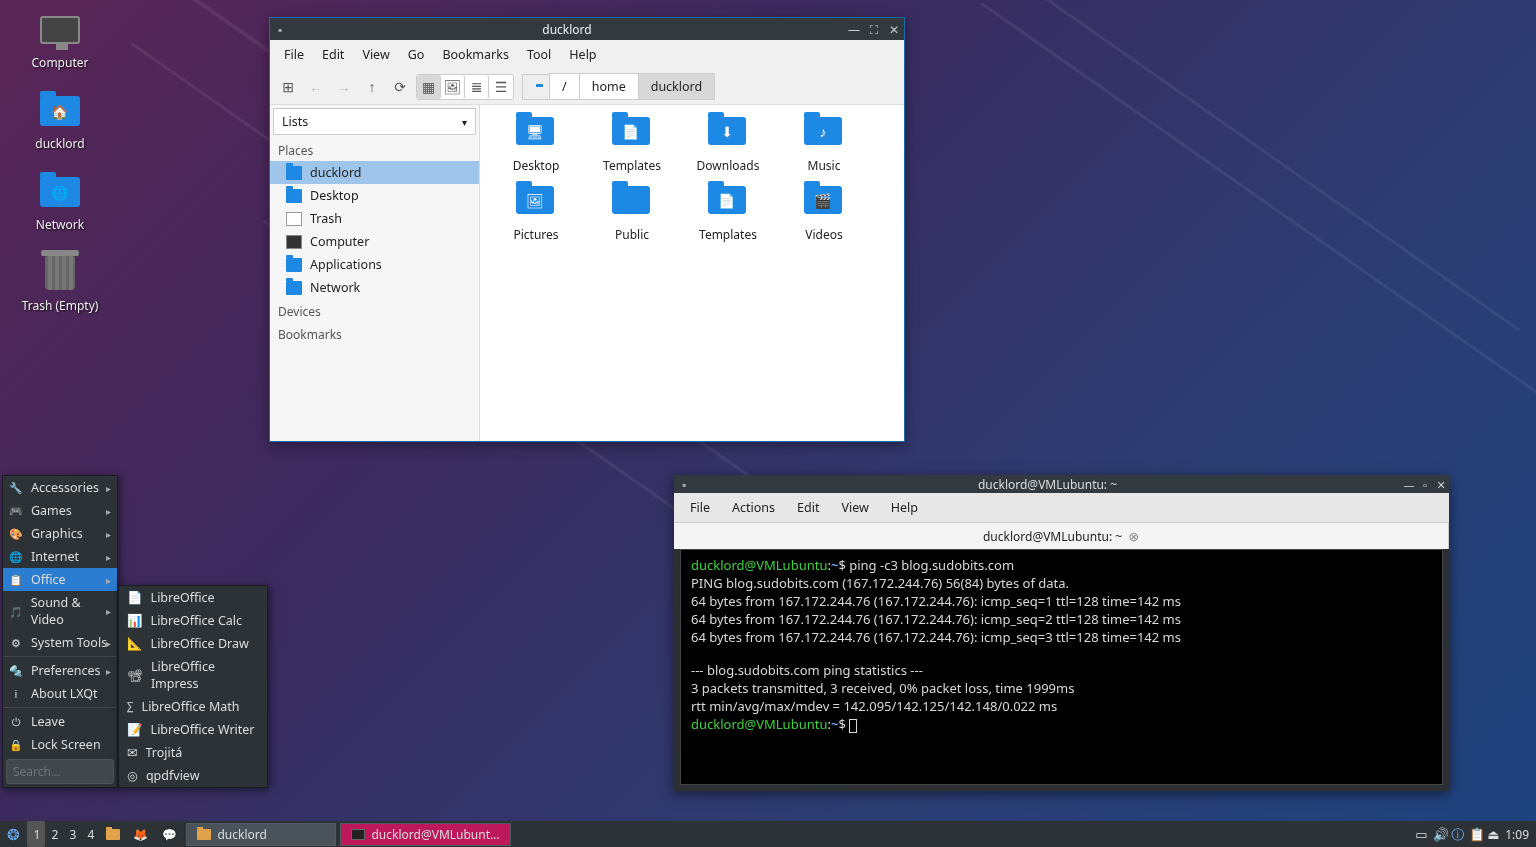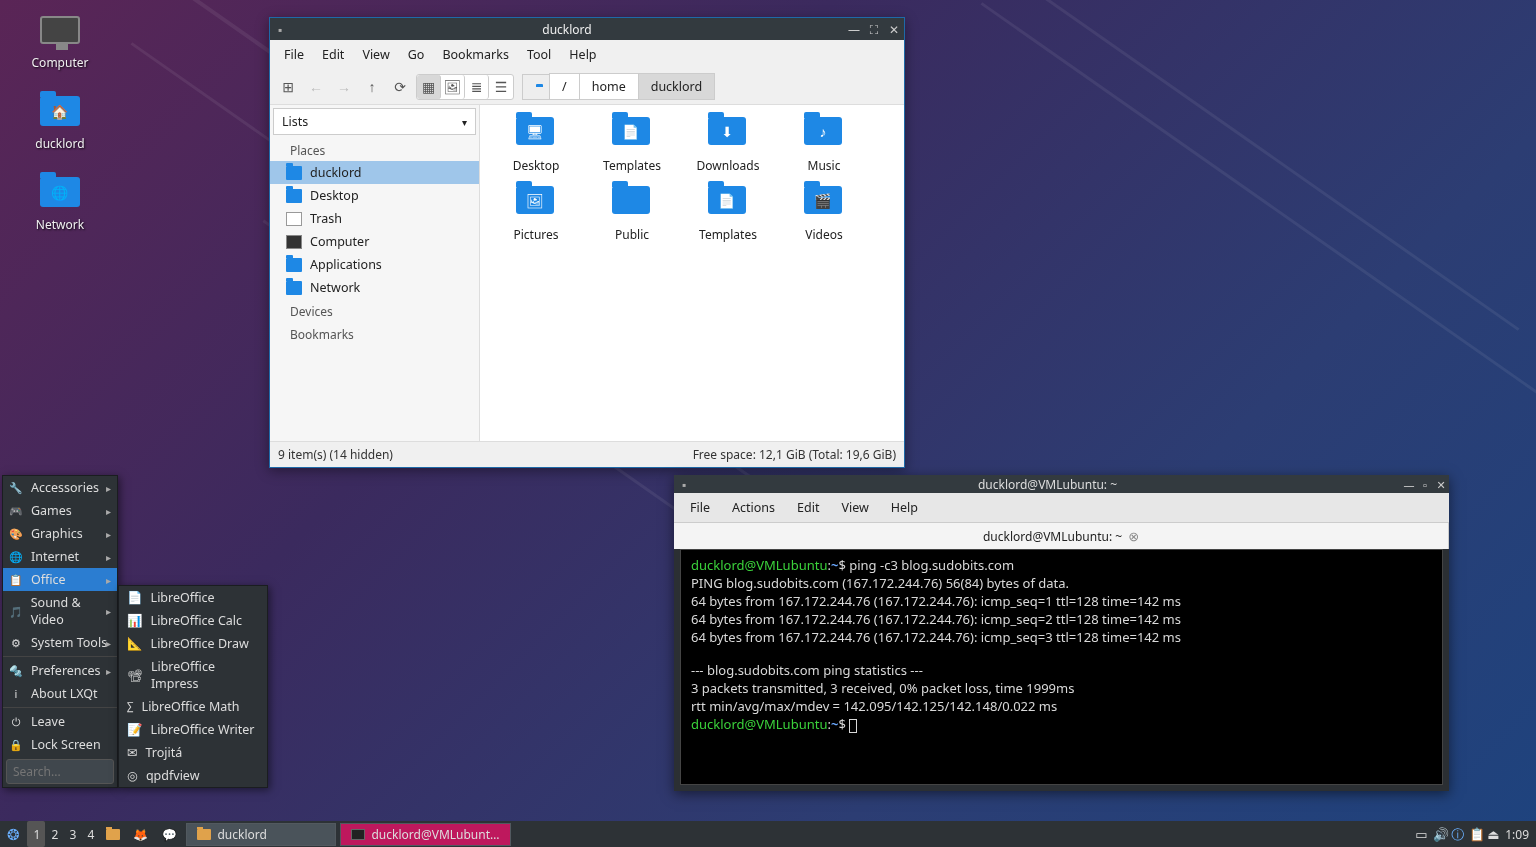--- a/index.html
+++ b/index.html
@@ -41,21 +41,21 @@
 .tbtn-group .tbtn-box:last-child { border-right:none; }
 .tbtn-group .tbtn-box.active { background:#d8d8d8; }
 .pathbar { display:flex; align-items:center; gap:0; margin-left:4px; }
 .pathbar .seg { padding:4px 12px; border:1px solid #ccc; background:#fff; font-size:12.5px; cursor:pointer; margin-left:-1px;}
 .pathbar .seg.active { background:#d8d8d8; }
 .pathbar .rooticon { width:28px; height:26px; border:1px solid #ccc; background:#eee; display:flex; align-items:center; justify-content:center; }
 
 .fm-body { display:flex; height: 336px; }
 .fm-side { width: 210px; background:#f6f6f6; border-right:1px solid #ddd; font-size:12.5px; overflow:hidden; }
 .dropdown { margin:3px; border:1px solid #ccc; background:#fff; padding:4px 8px; display:flex; justify-content:space-between; align-items:center; cursor:pointer; font-size:12.5px;}
-.side-header { padding:4px 20px 2px; color:#555; font-size:12px; }
+.side-header { padding:4px 8px 2px; color:#555; font-size:12px; }
 .side-item { display:flex; align-items:center; gap:8px; padding:3px 6px 3px 16px; cursor:pointer; }
 .side-item.sel { background:#9fc6ea; }
 .side-item .sicon { width:16px; height:14px; display:inline-block; }
 .si-folder { background:#1e88e5; border-radius:1px; position:relative;}
 .si-folder::before{content:"";position:absolute;top:-3px;left:0;width:7px;height:3px;background:#1e88e5;border-radius:1px 1px 0 0;}
 .si-blank { background:#fff; border:1px solid #999; }
 .si-screen { background:#333; border:1px solid #888; }
 
 .fm-content { flex:1; background:#fff; padding:8px; display:flex; flex-wrap:wrap; align-content:flex-start; gap:4px 0; }
 .fitem { width: 96px; text-align:center; font-size:12px; cursor:pointer; padding:4px 0;}
@@ -134,20 +134,26 @@
     <div class="label">ducklord</div>
   </div>
   <div class="dicon">
     <div class="glyph">
         <div class="folder-shape">
           <div class="inner">🌐</div>
         </div>
       </div>
     <div class="label">Network</div>
   </div>
+  <div class="dicon">
+    <div class="glyph">
+        <div class="trash-shape"></div>
+      </div>
+    <div class="label">Trash (Empty)</div>
+  </div>
 </div>
 
 <div class="fm-window">
   <div class="fm-title">
     <span class="ticon">▪</span>
     <span class="ttext">ducklord</span>
     <span class="tbtn">—</span>
     <span class="tbtn">⛶</span>
     <span class="tbtn">✕</span>
   </div>
@@ -275,24 +281,20 @@
         <div class="fitem">
           <div class="ficon">
             <div class="folder-shape">
               <div class="inner">🎬</div>
             </div>
           </div>
           <div>Videos</div>
         </div>
       </div>
   </div>
-  <div class="fm-status">
-    <span>9 item(s) (14 hidden)</span>
-    <span>Free space: 12,1 GiB (Total: 19,6 GiB)</span>
-  </div>
 </div>
 
 <div class="term-window">
   <div class="term-title">
     <span class="ticon">▪</span>
     <span class="ttext">ducklord@VMLubuntu: ~</span>
     <span class="tbtn">—</span>
     <span class="tbtn">▫</span>
     <span class="tbtn">✕</span>
   </div>

